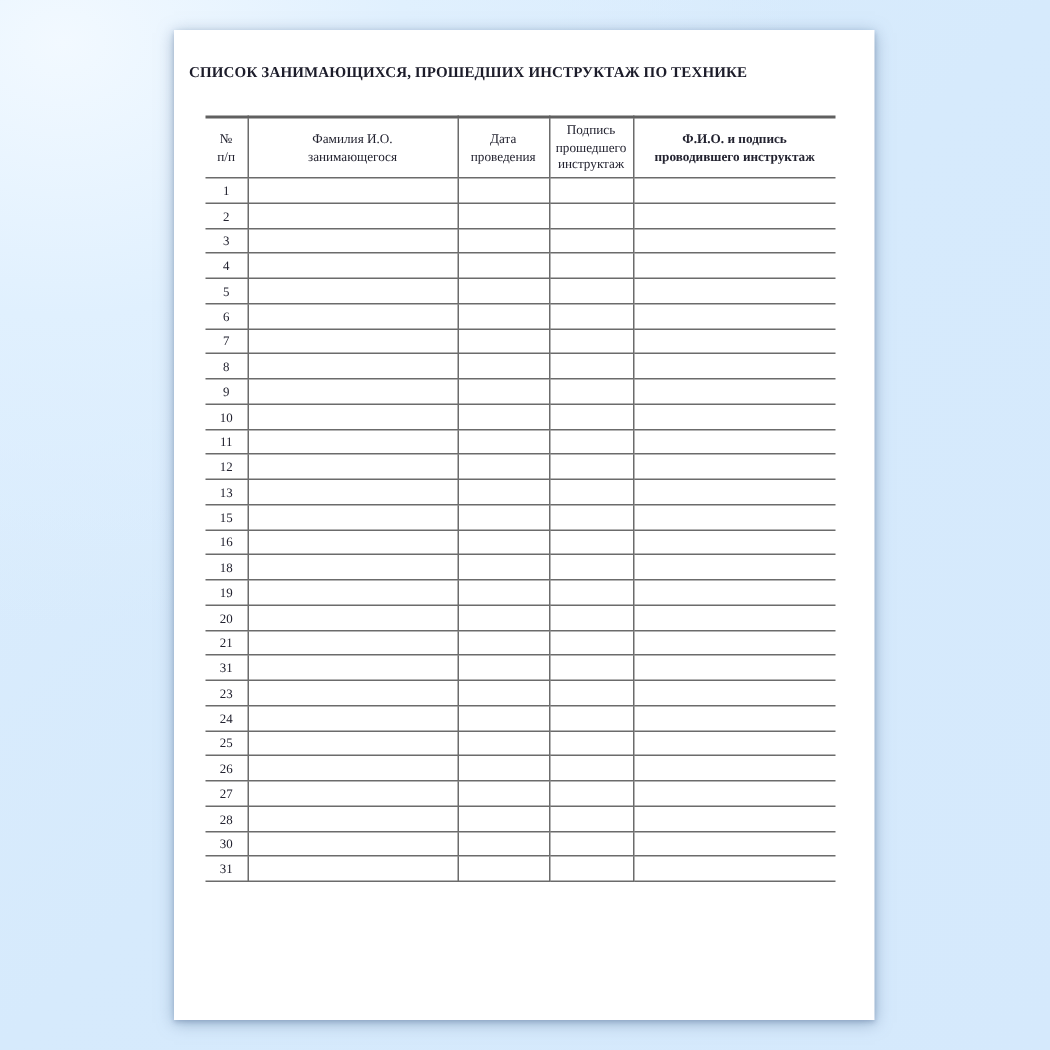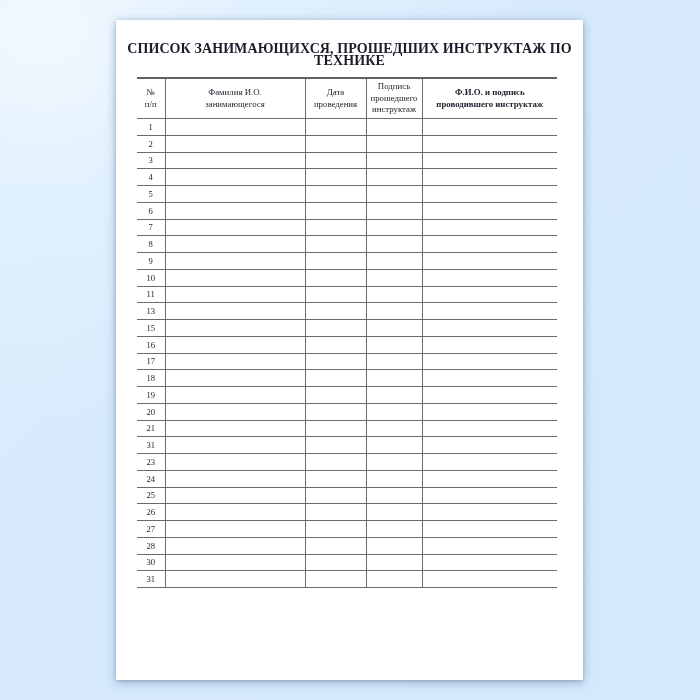--- a/index.html
+++ b/index.html
@@ -23,22 +23,22 @@
     width: 467px;
     height: 660px;
     background: #ffffff;
     box-shadow: 0 2px 10px rgba(96, 124, 160, 0.55), 0 1px 3px rgba(96, 124, 160, 0.35);
   }
   .doc-title {
     position: absolute;
     top: 23px;
     left: 10px;
     right: 10px;
-    text-align: center;
-    font-size: 14px;
+    text-align: left;
+    font-size: 10px;
     line-height: 12px;
     font-weight: bold;
     color: #1c1c2a;
     letter-spacing: 0.1px;
   }
   table.log {
     position: absolute;
     left: 21px;
     top: 57px;
     width: 420px;
@@ -184,42 +184,42 @@
             <td></td>
           </tr>
           <tr>
             <td class="num">11</td>
             <td></td>
             <td></td>
             <td></td>
             <td></td>
           </tr>
           <tr>
+            <td class="num">12</td>
+            <td></td>
+            <td></td>
+            <td></td>
+            <td></td>
+          </tr>
+          <tr>
             <td class="num">13</td>
             <td></td>
             <td></td>
             <td></td>
             <td></td>
           </tr>
           <tr>
             <td class="num">15</td>
             <td></td>
             <td></td>
             <td></td>
             <td></td>
           </tr>
           <tr>
             <td class="num">16</td>
-            <td></td>
-            <td></td>
-            <td></td>
-            <td></td>
-          </tr>
-          <tr>
-            <td class="num">17</td>
             <td></td>
             <td></td>
             <td></td>
             <td></td>
           </tr>
           <tr>
             <td class="num">18</td>
             <td></td>
             <td></td>
             <td></td>

